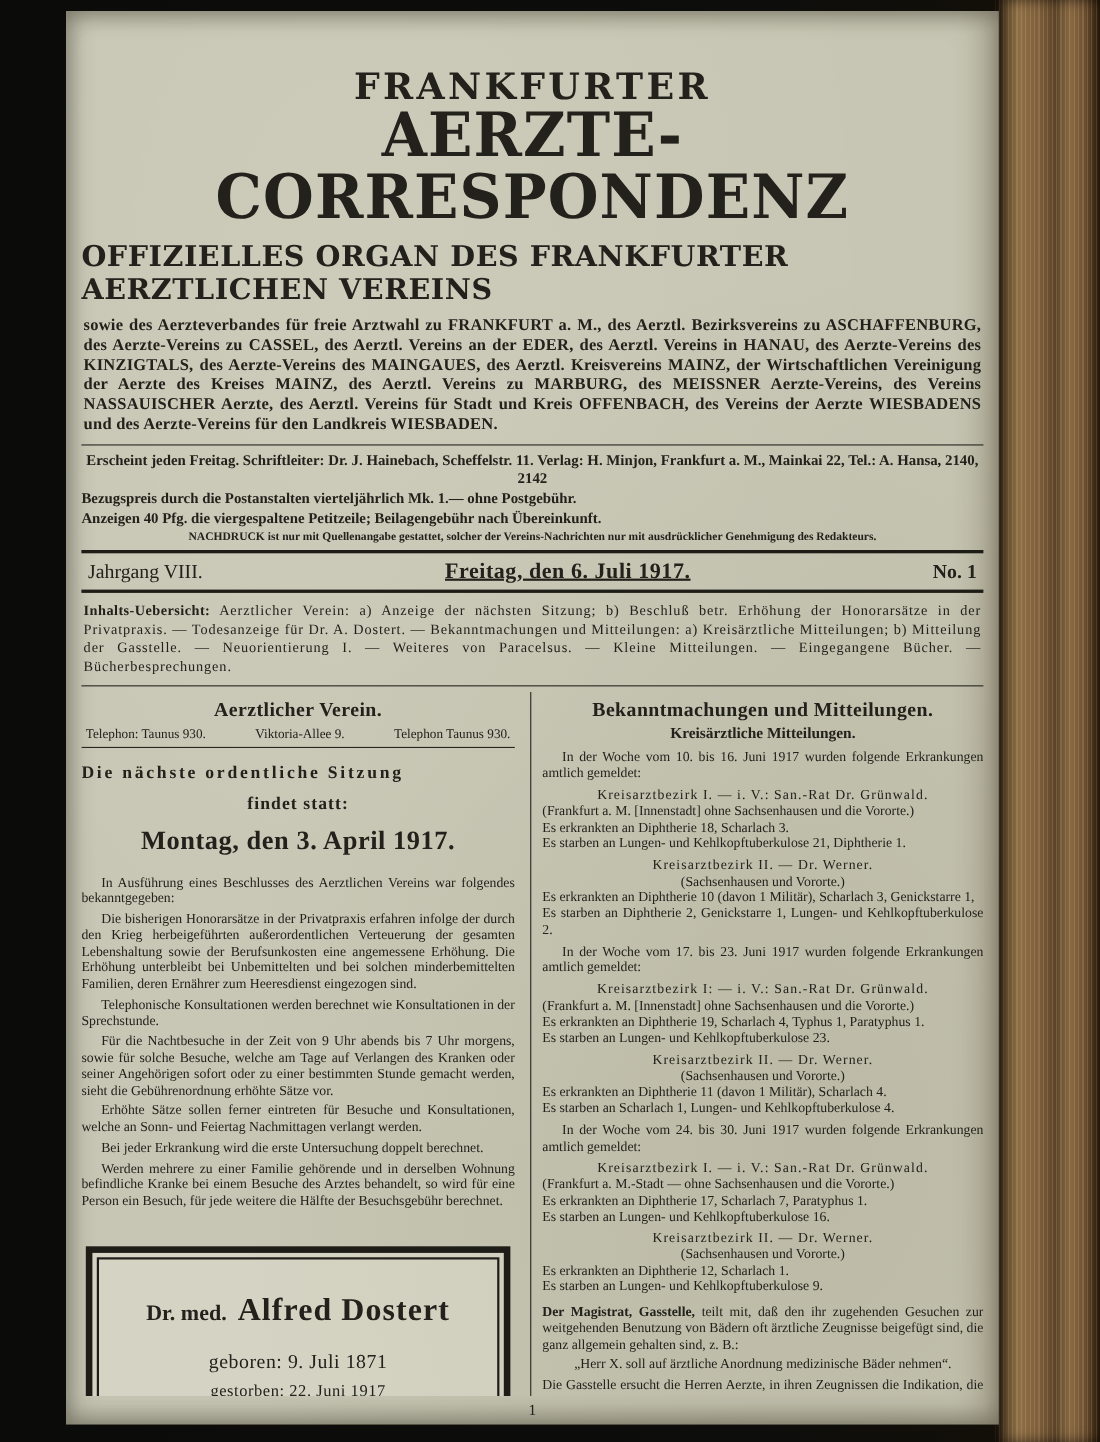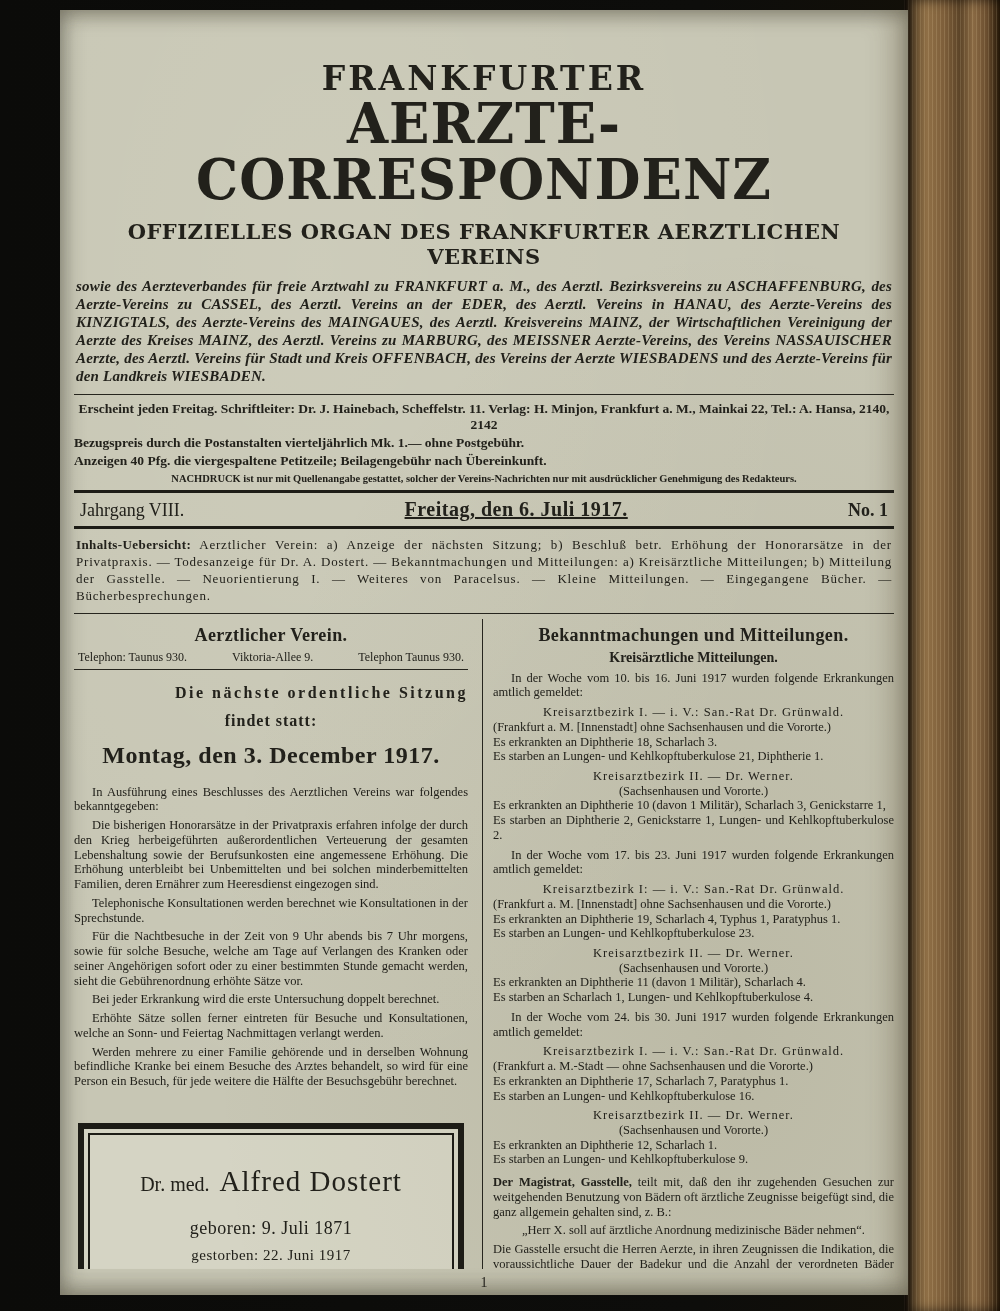--- a/index.html
+++ b/index.html
@@ -36,26 +36,26 @@
   .mast-city {
     text-align:center; font-family:"DejaVu Serif",serif; font-weight:bold;
     font-size:33px; letter-spacing:3px; margin-top:36px; line-height:1;
   }
   .mast-title {
     text-align:center; font-family:"DejaVu Serif",serif; font-weight:bold;
     font-size:53px; letter-spacing:1px; line-height:1.02; margin-top:2px;
     transform:scaleY(1.05);
   }
   .mast-subtitle {
-    text-align:center; font-family:"DejaVu Serif",serif; font-weight:bold;
-    font-size:21px; letter-spacing:.5px; margin-top:14px;
+    font-family:"DejaVu Serif",serif; font-weight:bold;
+    font-size:26px; letter-spacing:.5px; margin-top:14px;
   }
   .associations {
     font-size:15px; font-weight:bold; line-height:1.2; text-align:justify;
-    margin:8px 2px 6px 2px; letter-spacing:.2px;font-style:italic;
+    margin:8px 2px 6px 2px; letter-spacing:.2px;
   }
   
   .imprint-line1 { text-align:center; font-weight:bold; font-size:13.5px; margin-top:3px; }
   .imprint-line2, .imprint-line3 { text-align:left; font-weight:bold; font-size:13.5px; margin-top:2px; }
   .imprint-line4 { text-align:center; font-weight:bold; font-size:10.5px; margin:4px 0 3px 0; }
 
   
   .issue-row { display:flex; justify-content:space-between; align-items:baseline; padding:2px 6px; }
   .issue-vol { font-size:18px; }
   .issue-date { font-size:20px; font-weight:bold; letter-spacing:.5px;text-decoration:underline; }
@@ -69,31 +69,31 @@
   .columns { display:flex; flex:1; margin-top:2px; overflow:hidden; }
   .col { box-sizing:border-box; }
   .col.left { width:400px; padding-right:6px; }
   .col-divider { width:1px; background:#26251e; margin:0 8px; }
   .col.right { flex:1; padding-left:2px; }
 
   h2.col-heading { font-size:18px; font-weight:bold; text-align:center; margin:6px 0 4px 0; letter-spacing:.4px; }
   .phone-row { display:flex; justify-content:space-between; font-size:12px; margin:2px 4px 4px 4px; }
   .col-rule { margin:2px 0 8px 0; }
 
-  .sitzung-1 { text-align:right; font-weight:bold; font-size:16px; letter-spacing:2.5px; margin-top:14px; }
+  .sitzung-1 { text-align:left; font-weight:bold; font-size:16px; letter-spacing:2.5px; margin-top:14px; }
   .sitzung-2 { text-align:center; font-weight:bold; font-size:16px; letter-spacing:1px; margin-top:10px; }
   .sitzung-3 { text-align:center; font-weight:bold; font-size:24px; letter-spacing:.5px; margin:12px 0 16px 0; }
 
   .body-p { font-size:12.5px; line-height:1.18; text-align:justify; text-indent:18px; margin:4px 0; }
   .body-p.no-indent { text-indent:0; }
 
   
   .obituary { margin:34px 4px 0 4px; border:6px solid #1d1c16; padding:4px; background:rgba(255,255,245,.25); }
   .obituary-inner { border:2px solid #1d1c16; padding:30px 8px 26px 8px; text-align:center; }
-  .obit-name { font-weight:normal; }
+  .obit-name { font-weight:bold; }
   .obit-prefix { font-size:20px; margin-right:10px; }
   .obit-name-main { font-size:29px; letter-spacing:1px; }
   .obit-born { font-size:18px; margin-top:20px; letter-spacing:.5px; }
   .obit-died { font-size:15px; margin-top:8px; letter-spacing:.5px; }
 
   
   h3.sub-heading { font-size:14px; font-weight:bold; text-align:center; margin:2px 0 2px 0; }
   .report-intro { font-size:12.5px; line-height:1.18; text-align:justify; text-indent:18px; margin:5px 0 2px 0; }
   .district { margin-top:4px; }
   .district-title { font-size:12.5px; text-align:center; letter-spacing:1px; margin-top:5px; }
@@ -149,29 +149,29 @@
         <div class="phone-row">
           <span>Telephon: Taunus 930.</span>
           <span>Viktoria-Allee 9.</span>
           <span>Telephon Taunus 930.</span>
         </div>
         <div class="rule col-rule"></div>
 
         <div>
           <div class="sitzung-1">Die nächste ordentliche Sitzung</div>
           <div class="sitzung-2">findet statt:</div>
-          <div class="sitzung-3">Montag, den 3. December 1917.</div>
+          <div class="sitzung-3">Montag, den 3. April 1917.</div>
         </div>
 
         <p class="body-p">In Ausführung eines Beschlusses des Aerztlichen Vereins war folgendes bekanntgegeben:</p>
         <p class="body-p">Die bisherigen Honorarsätze in der Privatpraxis erfahren infolge der durch den Krieg herbeigeführten außerordentlichen Verteuerung der gesamten Lebenshaltung sowie der Berufsunkosten eine angemessene Erhöhung. Die Erhöhung unterbleibt bei Unbemittelten und bei solchen minderbemittelten Familien, deren Ernährer zum Heeresdienst eingezogen sind.</p>
         <p class="body-p">Telephonische Konsultationen werden berechnet wie Konsultationen in der Sprechstunde.</p>
         <p class="body-p">Für die Nachtbesuche in der Zeit von 9 Uhr abends bis 7 Uhr morgens, sowie für solche Besuche, welche am Tage auf Verlangen des Kranken oder seiner Angehörigen sofort oder zu einer bestimmten Stunde gemacht werden, sieht die Gebührenordnung erhöhte Sätze vor.</p>
+        <p class="body-p">Erhöhte Sätze sollen ferner eintreten für Besuche und Konsultationen, welche an Sonn- und Feiertag Nachmittagen verlangt werden.</p>
         <p class="body-p">Bei jeder Erkrankung wird die erste Untersuchung doppelt berechnet.</p>
-        <p class="body-p">Erhöhte Sätze sollen ferner eintreten für Besuche und Konsultationen, welche an Sonn- und Feiertag Nachmittagen verlangt werden.</p>
         <p class="body-p">Werden mehrere zu einer Familie gehörende und in derselben Wohnung befindliche Kranke bei einem Besuche des Arztes behandelt, so wird für eine Person ein Besuch, für jede weitere die Hälfte der Besuchsgebühr berechnet.</p>
 
         <div class="obituary">
           <div class="obituary-inner">
             <div class="obit-name">
               <span class="obit-prefix">Dr. med.</span><span class="obit-name-main">Alfred Dostert</span>
             </div>
             <div class="obit-born">geboren: 9. Juli 1871</div>
             <div class="obit-died">gestorben: 22. Juni 1917</div>
           </div>

